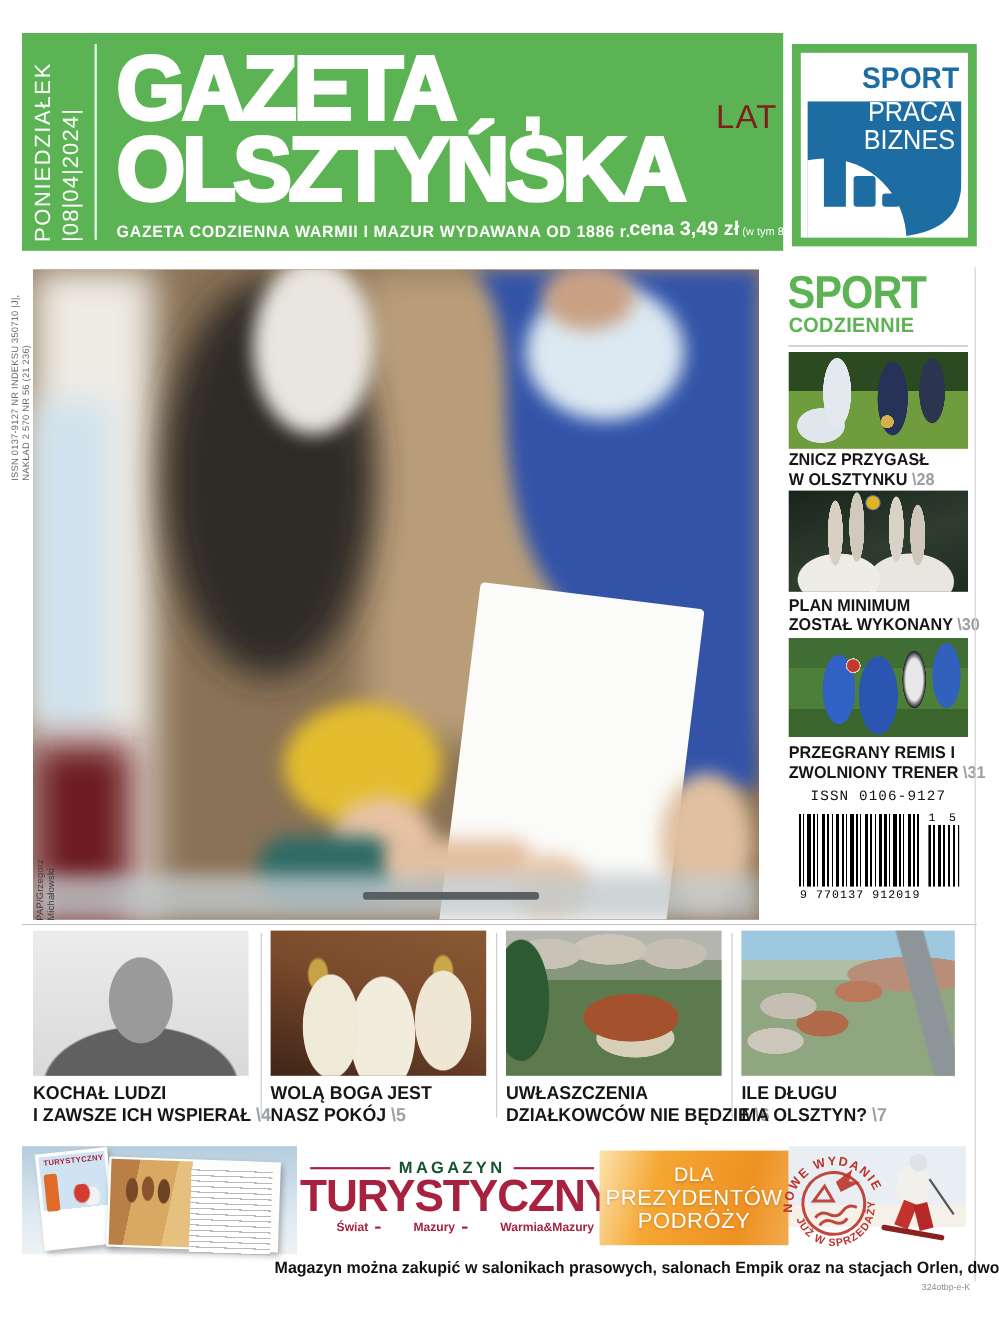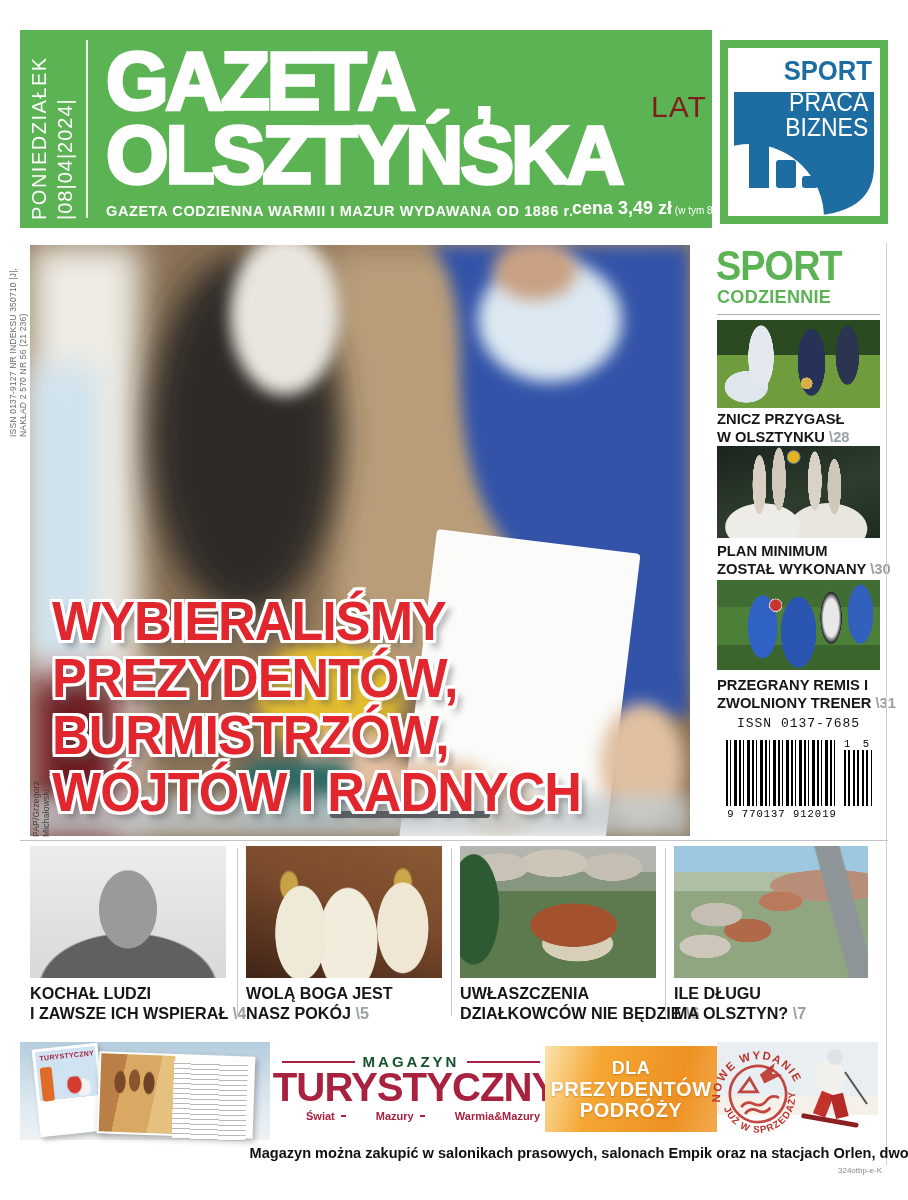--- a/index.html
+++ b/index.html
@@ -153,21 +153,21 @@
   .bn-kicker .kline{flex:1;height:2px;background:#a8213f;}
   .bn-kicker .ktxt{font-size:15px;font-weight:bold;color:#14532d;letter-spacing:3px;}
   .bn-title{left:270px;top:1066px;width:280px;text-align:center;font-size:41px;line-height:42px;
             font-weight:bold;color:#a8213f;letter-spacing:-1px;transform:scaleX(.98);transform-origin:center top;white-space:nowrap;}
   .bn-regions{left:282px;top:1110px;width:258px;display:flex;align-items:center;gap:6px;}
   .bn-regions .rline{flex:1;height:1.5px;background:#a8213f;}
   .bn-regions .rtxt{font-size:11px;font-weight:bold;color:#a8213f;margin-left:24px;}
   .bn-orange{left:545px;top:1046px;width:172px;height:86px;
              background:linear-gradient(105deg,#fbe3ae,#f5a733 30%,#ee9122 75%,#f2ab4e);
              display:flex;flex-direction:column;align-items:center;justify-content:center;}
-  .bn-orange div{color:#fff;font-weight:bold;line-height:21px;letter-spacing:.5px;
+  .bn-orange div{color:#fff;font-weight:normal;line-height:21px;letter-spacing:.5px;
                  text-shadow:0 1px 2px rgba(150,80,0,.4);}
   .bn-or1{font-size:18px;} .bn-or2{font-size:20px;} .bn-or3{font-size:20px;}
   .bn-right{left:717px;top:1042px;width:161px;height:98px;overflow:hidden;
             background:linear-gradient(180deg,#e8eef2 0 55%,#f5f0e8 55% 75%,#ffffff 75%);}
   .stamp{left:704px;top:1040px;width:108px;height:108px;transform:rotate(-14deg);}
   .bn-footer{left:240px;top:1144px;width:640px;text-align:center;font-size:15px;font-weight:bold;color:#111;
              transform:scaleX(.97);transform-origin:center top;white-space:nowrap;}
   .print-code{left:838px;top:1166px;font-size:8px;color:#8a8a8a;}
 </style>
 </head>
@@ -236,26 +236,20 @@
       <rect x="205" y="515" width="125" height="62" rx="28" fill="#2e6b66" filter="url(#b8)"></rect>
       <rect x="320" y="518" width="135" height="42" rx="20" fill="#e3bfa0" filter="url(#b8)"></rect>
       <ellipse cx="470" cy="560" rx="36" ry="28" fill="#e8c7a8" filter="url(#b8)"></ellipse>
       <ellipse cx="612" cy="520" rx="42" ry="62" fill="#e0c0a0" filter="url(#b8)"></ellipse>
       <rect x="0" y="550" width="660" height="41" fill="#c3cacd" opacity=".8" filter="url(#b8)"></rect>
       <rect x="300" y="566" width="160" height="7" rx="3" fill="#5a5f63"></rect>
     </svg>
   </div>
   <div class="abs vtext credit">PAP/Grzegorz Michałowski</div>
 
-  <div class="abs headline">
-    <div>WYBIERALIŚMY</div>
-    <div>PREZYDENTÓW,</div>
-    <div>BURMISTRZÓW,</div>
-    <div>WÓJTÓW I RADNYCH</div>
-  </div>
 
   <div class="abs sp-title">SPORT</div>
   <div class="abs sp-sub">CODZIENNIE</div>
   <div class="abs sp-hr"></div>
 
   <div class="abs sp-photo ph-soccer1" style="top:320px;height:88px;"></div>
   <div class="abs sp-head" style="top:410px;">
     <div>ZNICZ PRZYGASŁ</div>
     <div><span>W OLSZTYNKU </span><span class="pageref">\28</span></div>
   </div>
@@ -265,21 +259,21 @@
     <div>PLAN MINIMUM</div>
     <div><span>ZOSTAŁ WYKONANY </span><span class="pageref">\30</span></div>
   </div>
 
   <div class="abs sp-photo ph-soccer2" style="top:580px;height:90px;"></div>
   <div class="abs sp-head" style="top:676px;">
     <div>PRZEGRANY REMIS I</div>
     <div><span>ZWOLNIONY TRENER </span><span class="pageref">\31</span></div>
   </div>
 
-  <div class="abs sp-issn">ISSN 0137-7685</div>
+  <div class="abs sp-issn">ISSN 0106-9127</div>
   <div class="abs bc-addon-top">1 5</div>
   <div class="abs bc-main"></div>
   <div class="abs bc-addon"></div>
   <div class="abs bc-digits">9 770137 912019</div>
 
   <div class="abs hr-full"></div>
   <div class="abs right-line"></div>
 
   <div class="abs bs-photo ph-portrait" style="left:30px;"></div>
   <div class="abs bs-head" style="left:30px;">

